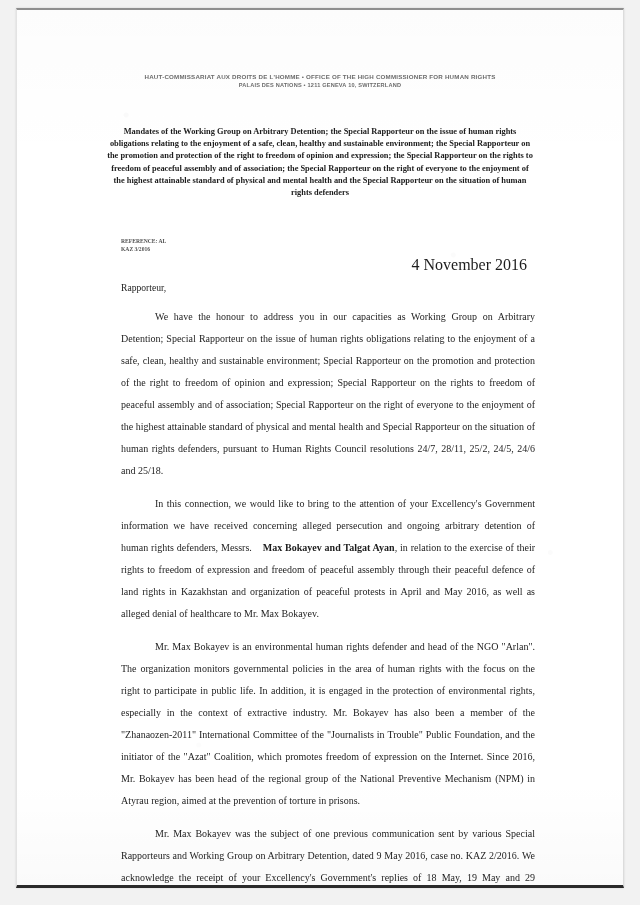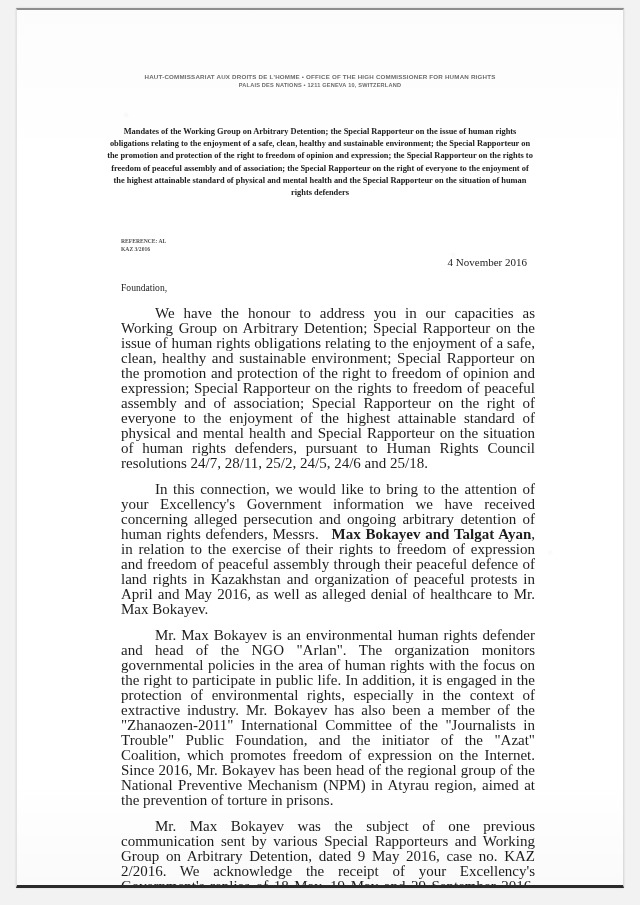--- a/index.html
+++ b/index.html
@@ -107,21 +107,21 @@
     filter: blur(0.3px);
     opacity: 0.9;
   }
 
   
   .date-line {
     position: absolute;
     right: 96px;
     top: 246px;
     font-family: "Liberation Serif", serif;
-    font-size: 11px;
+    font-size: 16px;
     color: #1d1d1d;
     filter: blur(0.15px);
   }
 
   
   .salutation {
     position: absolute;
     left: 104px;
     top: 272px;
     font-family: "Liberation Serif", serif;
@@ -132,22 +132,22 @@
 
   
   .body-text {
     position: absolute;
     left: 104px;
     right: 88px;
     top: 296px;
   }
   .para {
     font-family: "Liberation Serif", serif;
-    font-size: 15px;
-    line-height: 15px;
+    font-size: 10px;
+    line-height: 22px;
     color: #1d1d1d;
     text-align: justify;
     text-indent: 34px;
     margin: 0 0 11px 0;
     filter: blur(0.16px);
     -webkit-hyphens: none;
     hyphens: none;
   }
   .para b {
     font-weight: bold;
@@ -169,21 +169,21 @@
 
     <div class="mandates">Mandates of the Working Group on Arbitrary Detention; the Special Rapporteur on the issue of human rights obligations relating to the enjoyment of a safe, clean, healthy and sustainable environment; the Special Rapporteur on the promotion and protection of the right to freedom of opinion and expression; the Special Rapporteur on the rights to freedom of peaceful assembly and of association; the Special Rapporteur on the right of everyone to the enjoyment of the highest attainable standard of physical and mental health and the Special Rapporteur on the situation of human rights defenders</div>
 
     <div class="reference">
       <div>REFERENCE: AL</div>
       <div>KAZ 3/2016</div>
     </div>
 
     <div class="date-line">4 November 2016</div>
 
-    <div class="salutation">Foundation,</div>
+    <div class="salutation">Rapporteur,</div>
 
     <div class="body-text" id="body-text">
         <p class="para"><span>We have the honour to address you in our capacities as Working Group on Arbitrary Detention; Special Rapporteur on the issue of human rights obligations relating to the enjoyment of a safe, clean, healthy and sustainable environment; Special Rapporteur on the promotion and protection of the right to freedom of opinion and expression; Special Rapporteur on the rights to freedom of peaceful assembly and of association; Special Rapporteur on the right of everyone to the enjoyment of the highest attainable standard of physical and mental health and Special Rapporteur on the situation of human rights defenders, pursuant to Human Rights Council resolutions 24/7, 28/11, 25/2, 24/5, 24/6 and 25/18.</span></p>
         <p class="para"><span>In this connection, we would like to bring to the attention of your Excellency's Government information we have received concerning alleged persecution and ongoing arbitrary detention of human rights defenders, Messrs. </span><b>Max Bokayev and Talgat Ayan</b><span>, in relation to the exercise of their rights to freedom of expression and freedom of peaceful assembly through their peaceful defence of land rights in Kazakhstan and organization of peaceful protests in April and May 2016, as well as alleged denial of healthcare to Mr. Max Bokayev.</span></p>
         <p class="para"><span>Mr. Max Bokayev is an environmental human rights defender and head of the NGO "Arlan". The organization monitors governmental policies in the area of human rights with the focus on the right to participate in public life. In addition, it is engaged in the protection of environmental rights, especially in the context of extractive industry. Mr. Bokayev has also been a member of the "Zhanaozen-2011" International Committee of the "Journalists in Trouble" Public Foundation, and the initiator of the "Azat" Coalition, which promotes freedom of expression on the Internet. Since 2016, Mr. Bokayev has been head of the regional group of the National Preventive Mechanism (NPM) in Atyrau region, aimed at the prevention of torture in prisons.</span></p>
         <p class="para"><span>Mr. Max Bokayev was the subject of one previous communication sent by various Special Rapporteurs and Working Group on Arbitrary Detention, dated 9 May 2016, case no. KAZ 2/2016. We acknowledge the receipt of your Excellency's Government's replies of 18 May, 19 May and 29 September 2016, but we remain concerned given the new allegations received.</span></p>
       </div>
 
   </div>
 </div>

